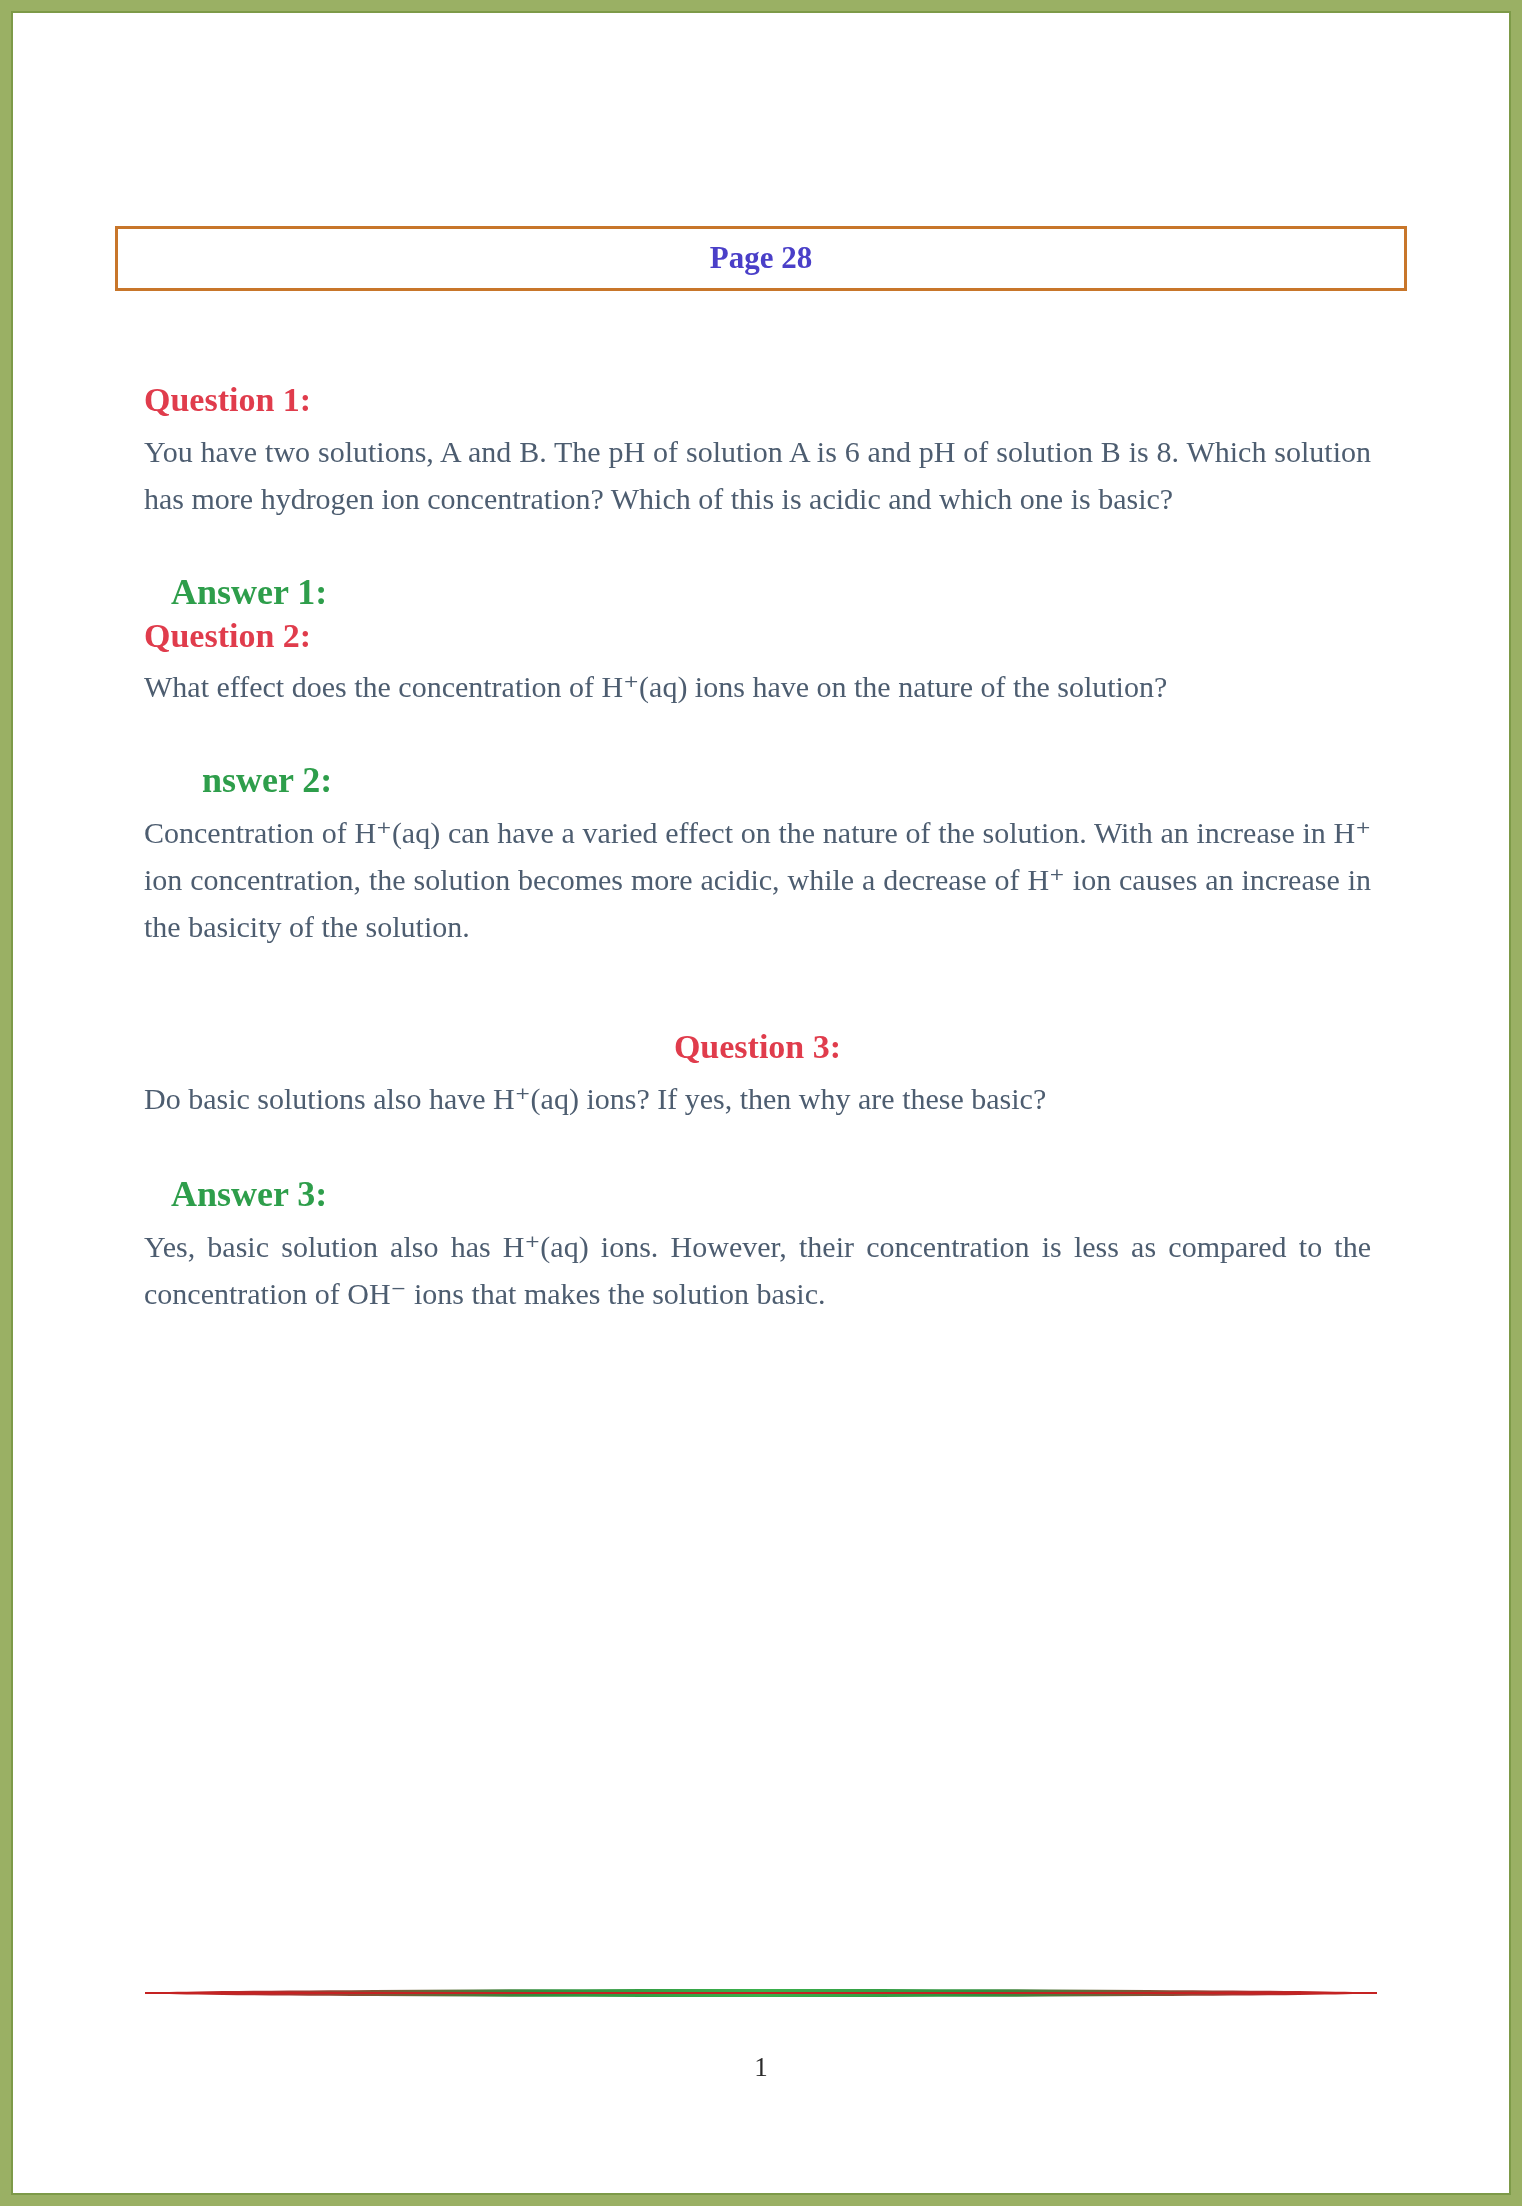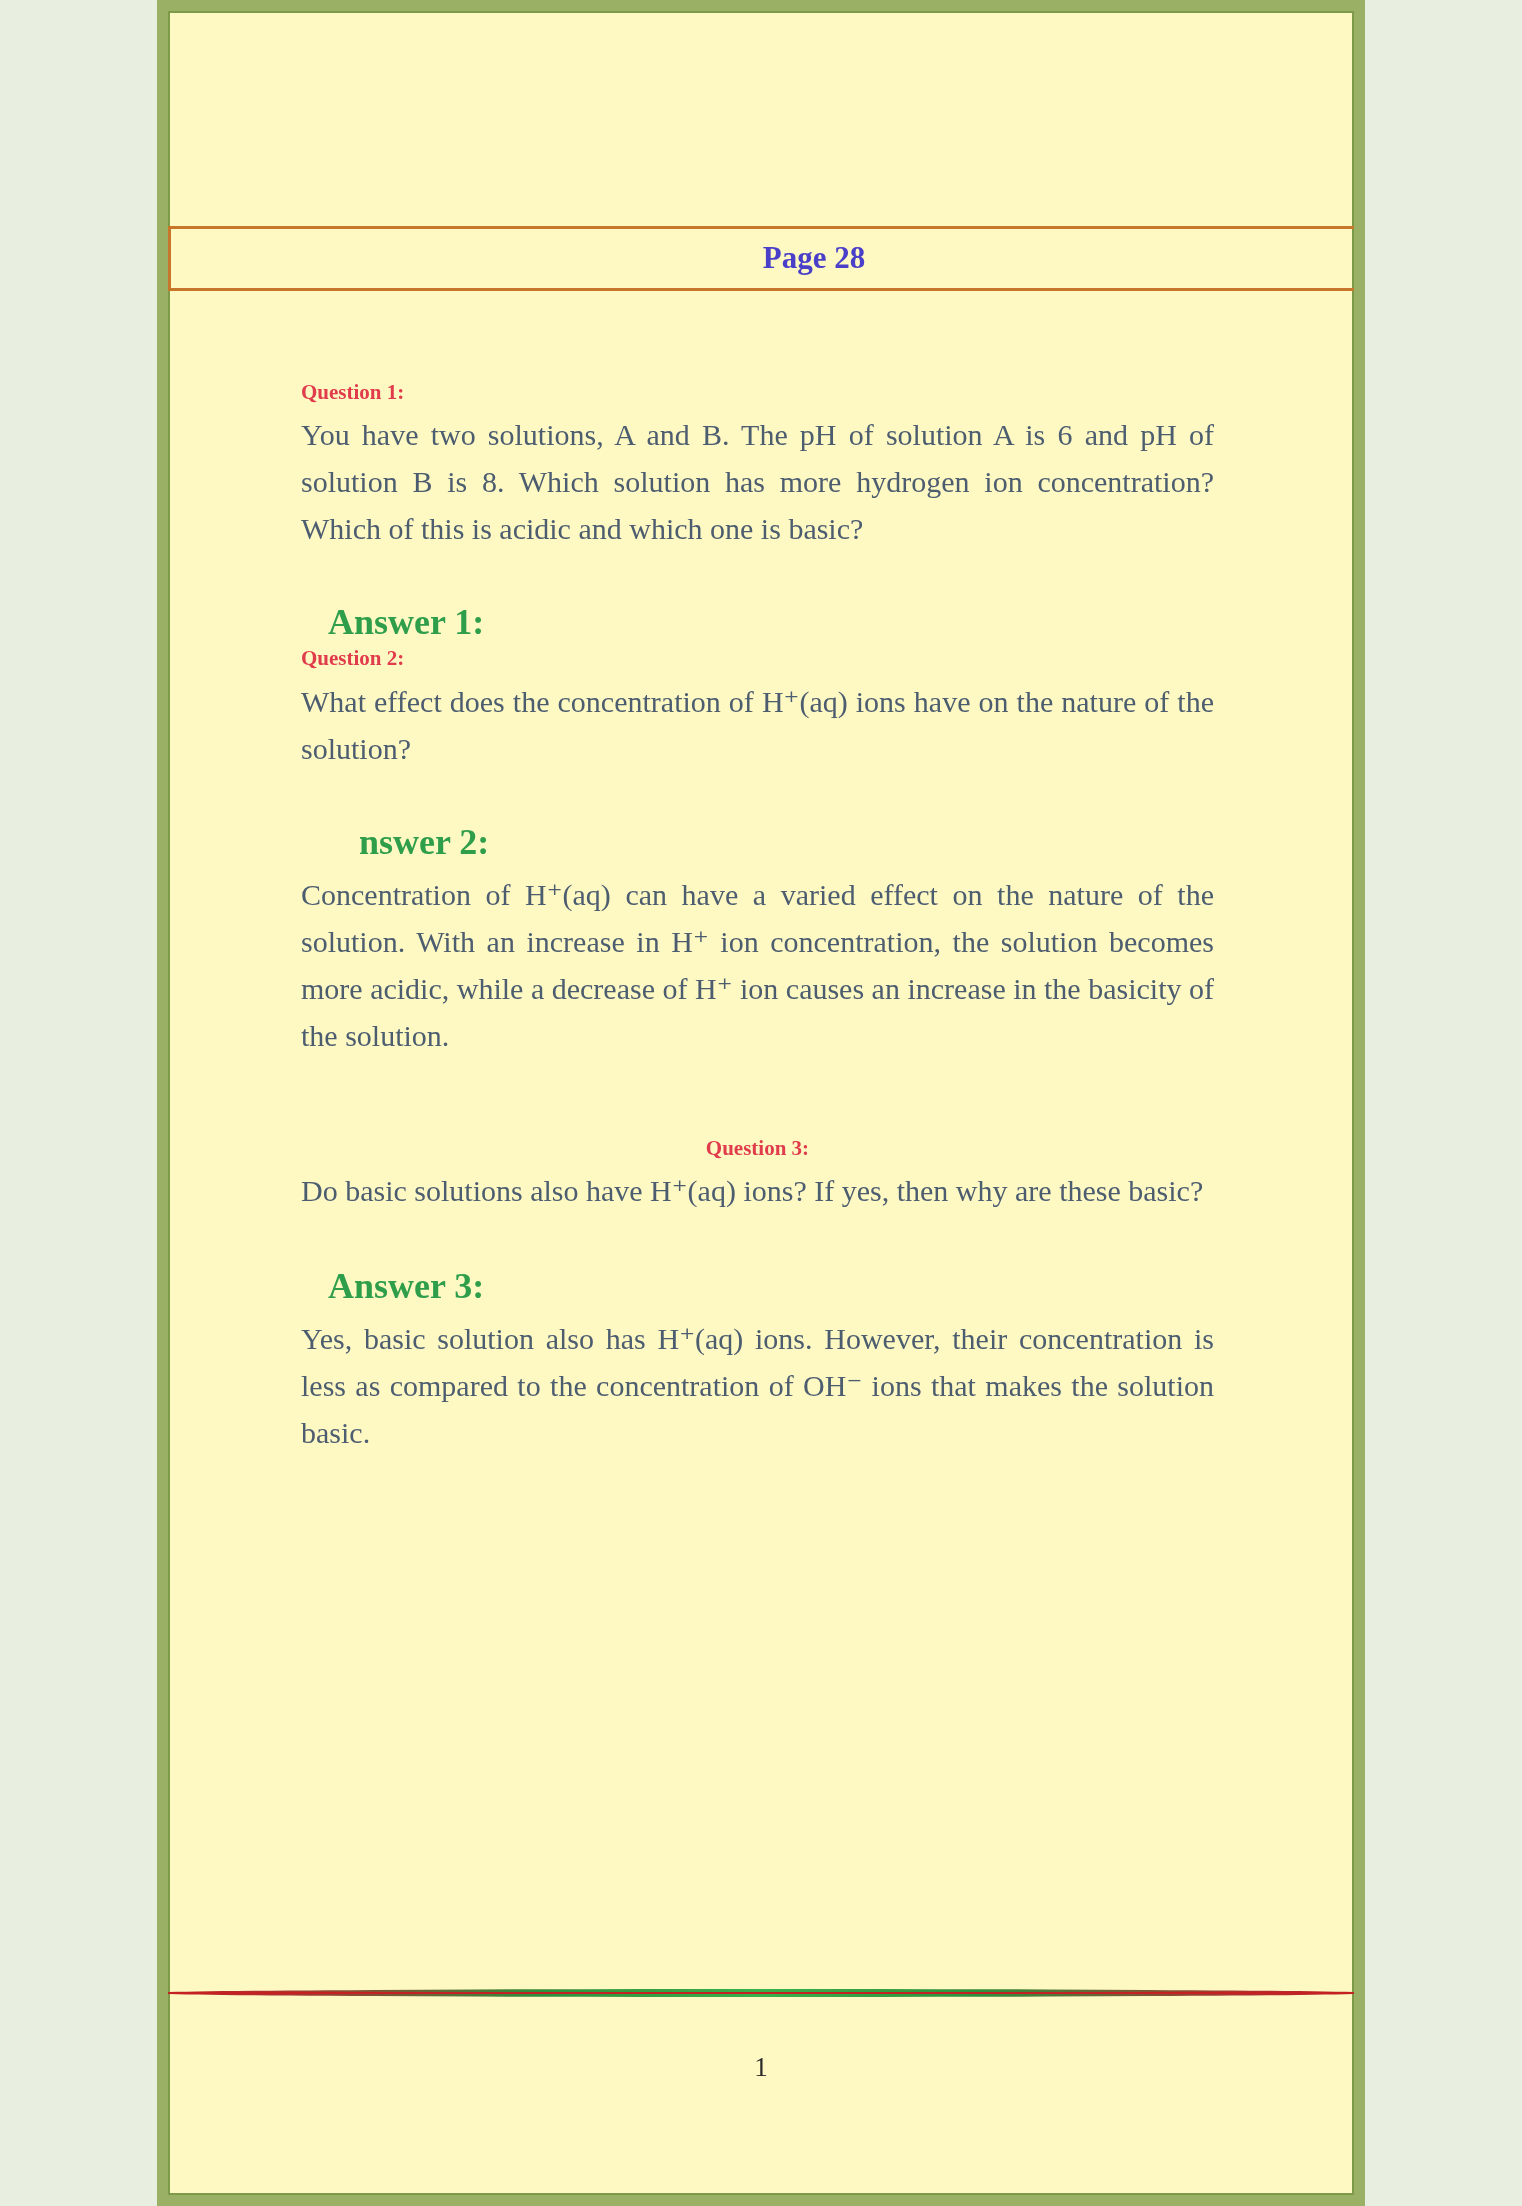--- a/index.html
+++ b/index.html
@@ -2,24 +2,24 @@
 <html><head>
 <meta charset="utf-8">
 <style>
   html, body {
     margin: 0;
     padding: 0;
     background: #e9efe0;
   }
   .page {
     position: relative;
-    width: 1208px;
+    width: 1522px;
     height: 2206px;
     margin: 0 auto;
-    background: #fef9c3;
+    background: #ffffff;
     border: 11px solid #9ab064;
     box-shadow: inset 0 0 0 2px #7d9a48;
     box-sizing: border-box;
     font-family: "Liberation Serif", "DejaVu Serif", serif;
     overflow: hidden;
   }
   .header-box {
     width: 1292px;
     margin: 215px auto 0 auto;
     border: 3px solid #c8762a;
@@ -30,21 +30,21 @@
   .header-box .title {
     font-size: 31px;
     font-weight: bold;
     color: #4a3fc8;
   }
   .content {
     padding: 0 140px 0 133px;
   }
   .q-label {
     margin: 0;
-    font-size: 21px;
+    font-size: 34px;
     font-weight: bold;
     color: #e03c4c;
     line-height: 1.25;
   }
   .a-label {
     margin: 0;
     font-size: 36px;
     font-weight: bold;
     color: #2e9e4b;
     line-height: 1.25;

